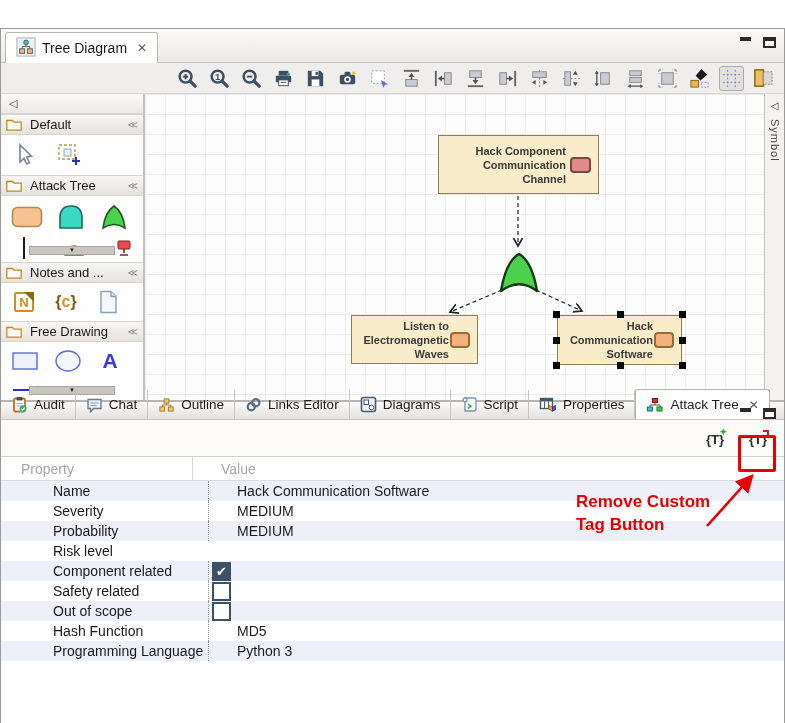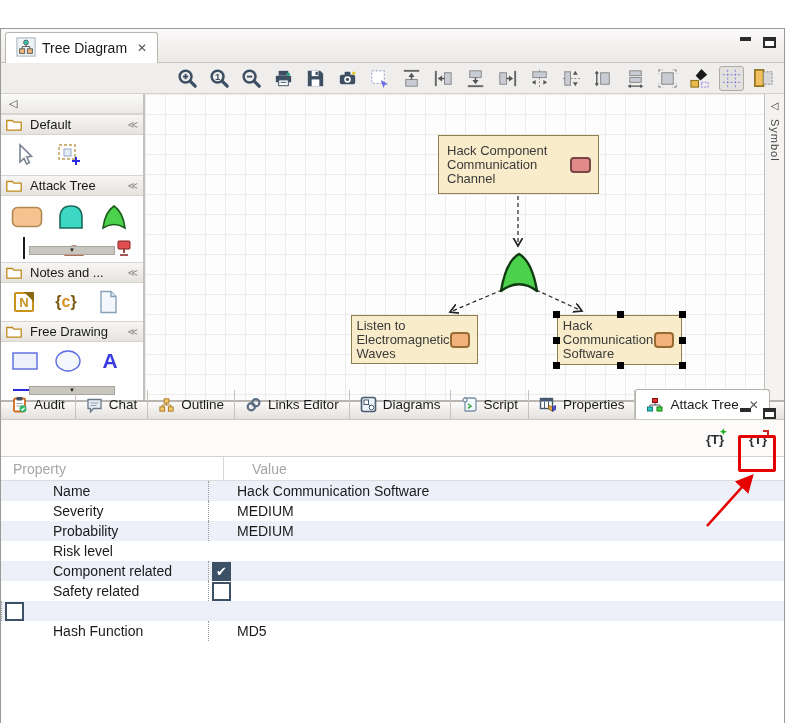--- a/index.html
+++ b/index.html
@@ -35,21 +35,21 @@
   .constraint-glyph { font-size:16px; font-weight:bold; color:#7a5a10; }
   .constraint-glyph b { color:#d89020; }
   .text-glyph { font-size:21px; font-weight:bold; color:#3a3ae0; }
 
   
   .canvas { position:relative; flex:1; background-color:#fdfdfd;
     background-image:linear-gradient(to right,#ececea 1px,transparent 1px),linear-gradient(to bottom,#ececea 1px,transparent 1px);
     background-size:20px 20px; overflow:hidden; }
   .edges { position:absolute; left:0; top:0; }
   .node { position:absolute; background:#f8ecca; border:1.5px solid #8f7f50; display:flex; align-items:center; justify-content:center;
-    font-size:13px; font-weight:normal; color:#3a3a3a; text-align:left; line-height:14px; }
+    font-size:11px; font-weight:bold; color:#3a3a3a; text-align:right; line-height:14px; }
   .badge { position:absolute; right:7px; top:50%; transform:translateY(-50%); width:21px; height:16px; border-radius:4px; }
   .badge.pink { background:#e08a8a; border:2px solid #7a4545; }
   .badge.orange { background:#f2b27c; border:2px solid #9a6a35; }
   .handle { position:absolute; width:7px; height:7px; background:#000; }
 
   
   .right-strip { width:20px; background:#f4f3f1; border-left:1px solid #c4c1bc; display:flex; flex-direction:column; align-items:center; padding-top:6px; gap:8px; }
   .vlabel { writing-mode:vertical-rl; font-size:11px; color:#444; letter-spacing:1px; }
 
   
@@ -58,21 +58,21 @@
   .ptab { height:29px; display:flex; align-items:center; gap:6px; padding:0 10px; font-size:13.5px; color:#1a1a1a; border-right:1px solid #c6c3be; }
   .ptab.active { background:#fff; border:1px solid #b5b1ab; border-bottom:none; border-radius:3px 3px 0 0; height:30px; }
   .panel-toolbar { position:relative; height:36px; background:#fcfbfa; }
   .tagbtn { position:absolute; top:7px; width:28px; height:24px; display:flex; align-items:center; justify-content:center;
     font-size:13px; color:#2b2b2b; font-weight:bold; background:transparent; border:none; }
   .tagbtn .mark-add { position:absolute; right:2px; top:0; color:#1fae1f; font-size:9px; }
   .tagbtn .mark-rem { position:absolute; right:3px; top:3px; width:6px; height:6px; border-top:2px solid #d02020; border-right:2px solid #d02020; }
 
   .prop-table { position:relative; border-top:1px solid #d4d1cc; }
   .thead { height:24px; display:flex; align-items:center; color:#a5a5a5; font-size:14px; border-bottom:1px solid #dcdcdc; background:#fff; }
-  .thead .c1 { width:223px; padding-left:12px; border-right:1px solid #d8d8d8; height:100%; display:flex; align-items:center; }
+  .thead .c1 { width:192px; padding-left:20px; border-right:1px solid #d8d8d8; height:100%; display:flex; align-items:center; }
   .thead .c2 { padding-left:28px; }
   .trow { height:20px; display:flex; align-items:center; font-size:14px; color:#1a1a1a; }
   .trow.alt { background:#edf0f8; }
   .tprop { width:207px; padding-left:52px; }
   .tval { flex:1; padding-left:28px; border-left:1px dotted #9a9a9a; height:100%; display:flex; align-items:center; }
   .tval.cbcell { padding-left:3px; }
   .cb { width:19px; height:19px; border:2px solid #3d5166; background:#fff; display:inline-flex; align-items:center; justify-content:center; }
   .cb.checked { background:#3d5166; color:#fff; font-size:13px; }
   .cb.checked::after { content:"✔"; }
 
@@ -539,34 +539,43 @@
             <span class="cb checked"></span>
           </div>
       </div>
       <div class="trow">
         <div class="tprop">Safety related</div>
         <div class="tval cbcell">
             <span class="cb"></span>
           </div>
       </div>
       <div class="trow alt">
+        <div class="tprop">Out of scope</div>
         <div class="tval cbcell">
             <span class="cb"></span>
           </div>
       </div>
       <div class="trow">
         <div class="tprop">Hash Function</div>
         <div class="tval">MD5</div>
+      </div>
+      <div class="trow alt">
+        <div class="tprop">Programming Language</div>
+        <div class="tval">Python 3</div>
       </div>
     </div>
 
     <div class="ann-box"></div>
     <svg class="ann-arrow" width="783" height="350">
       <defs>
         <marker id="rah" markerWidth="9" markerHeight="9" refX="6" refY="3.5" orient="auto">
           <path d="M0,0 L7,3.5 L0,7 Z" fill="#e60000"></path>
         </marker>
       </defs>
       <line x1="706" y1="124" x2="751" y2="74" stroke="#e60000" stroke-width="2.6" marker-end="url(#rah)"></line>
     </svg>
+    <div class="ann-text">
+      <div>Remove Custom</div>
+      <div>Tag Button</div>
+    </div>
   </div>
 
 </div>
 
 </body></html>

